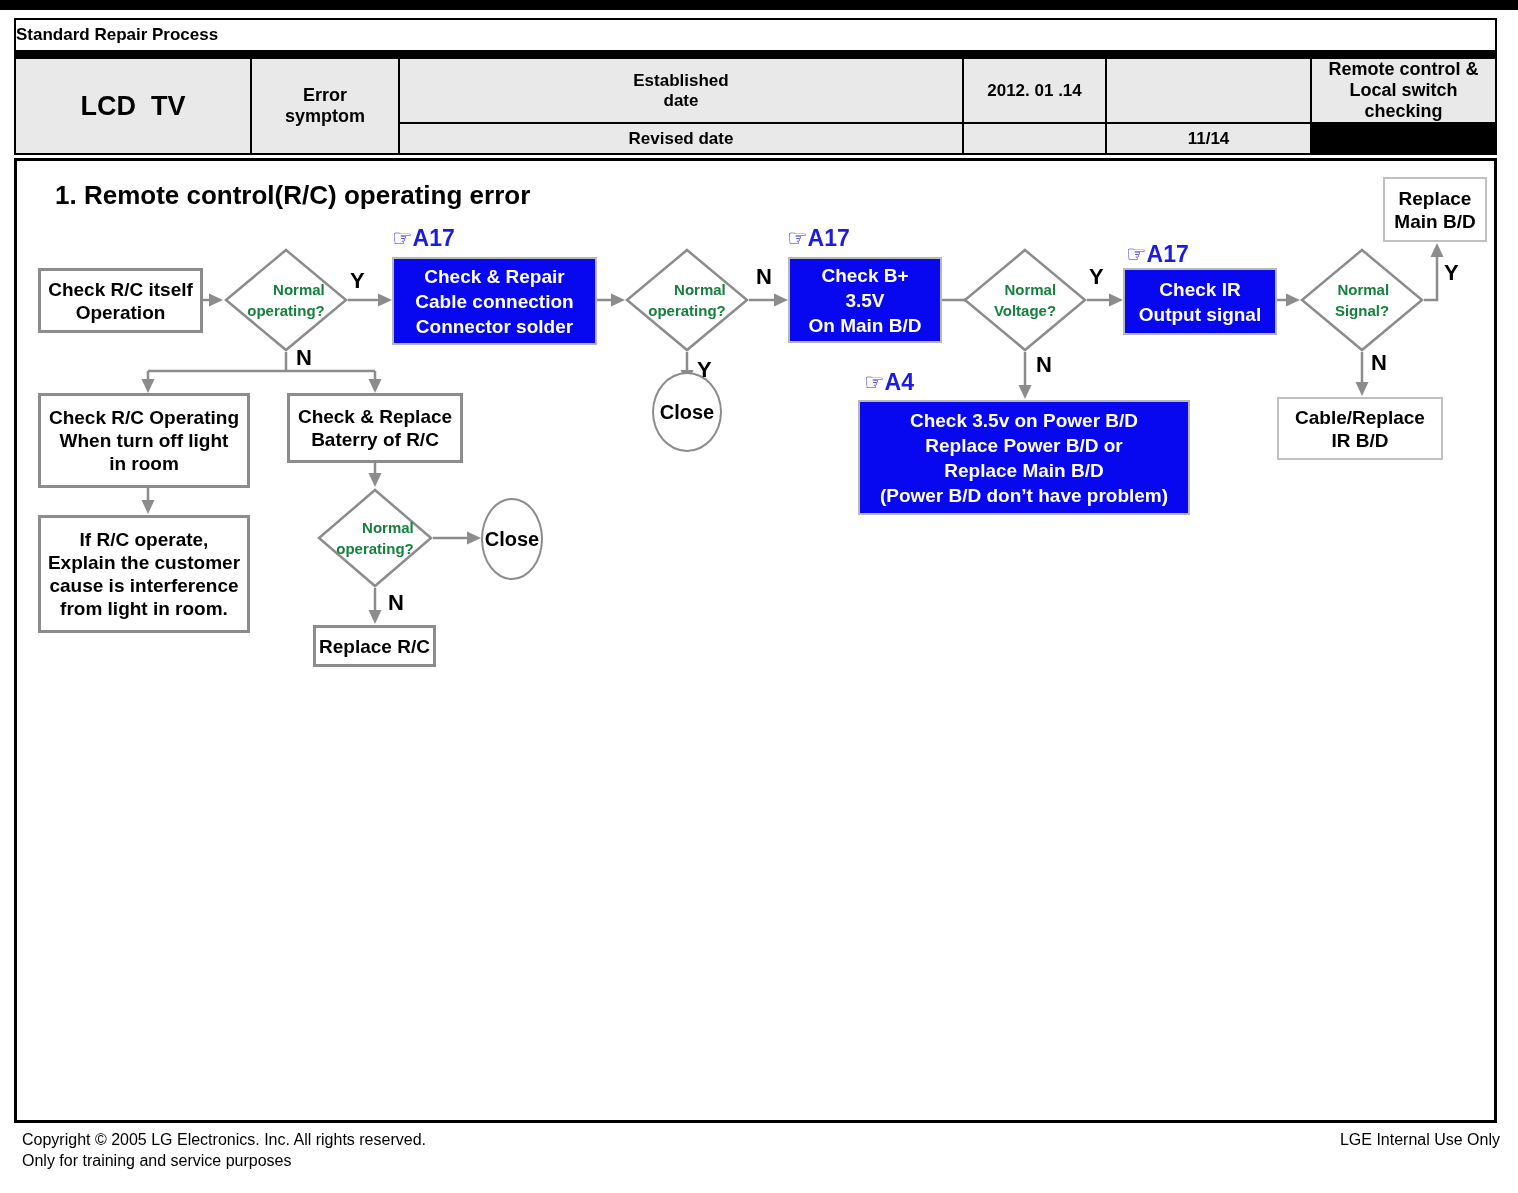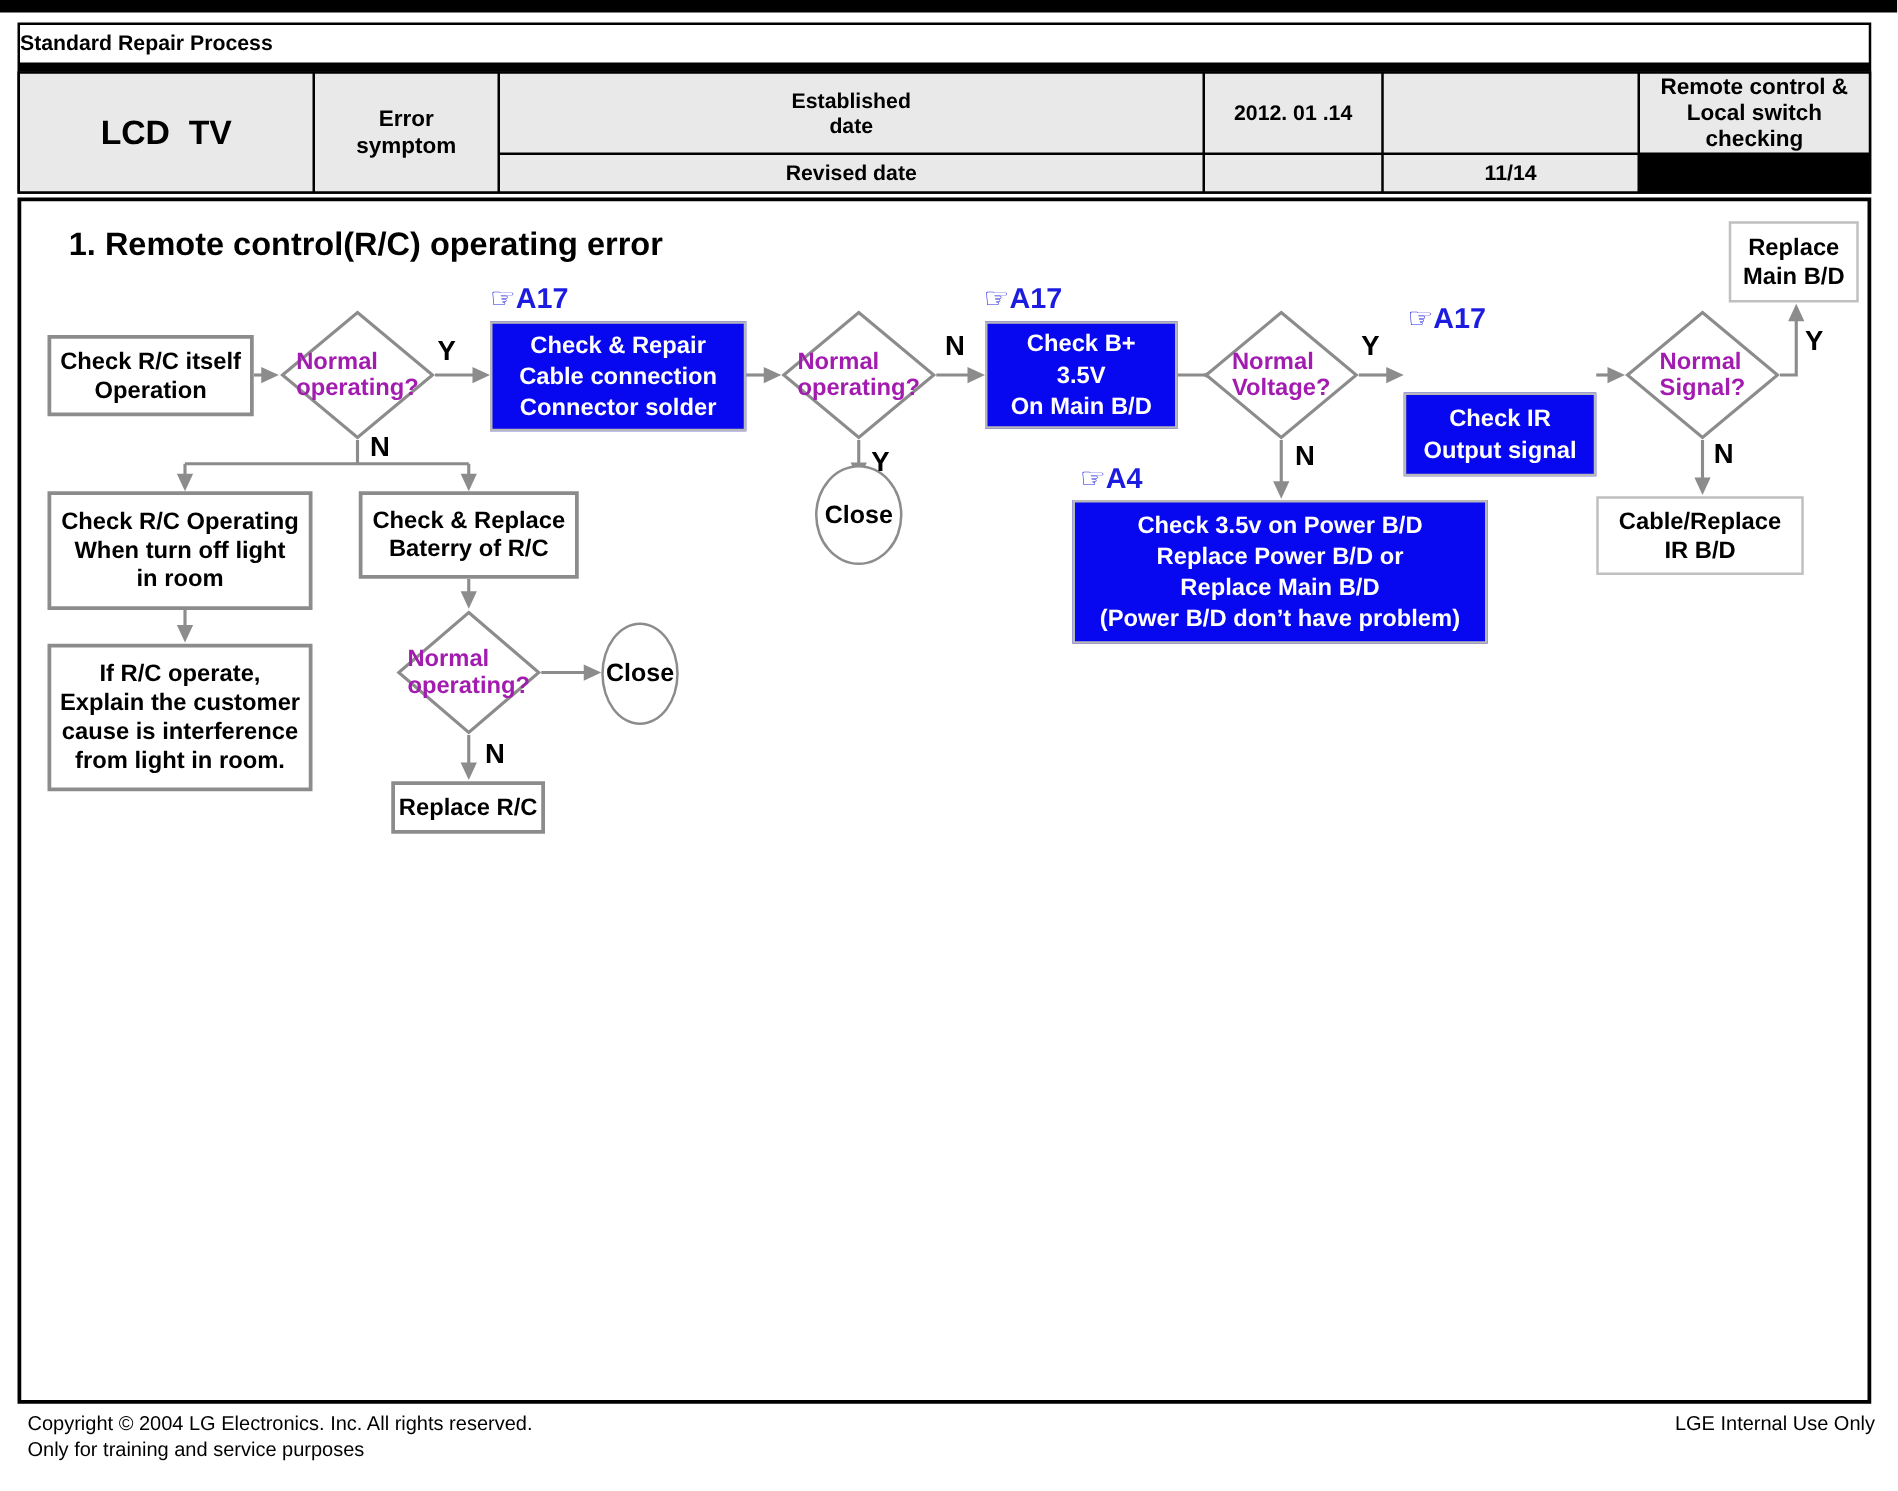--- a/index.html
+++ b/index.html
@@ -35,22 +35,22 @@
 
   .node { display:flex; align-items:center; justify-content:center; text-align:center;
           font-weight:bold; font-size:19px; line-height:23px; color:#000; }
   .wbox { background:#fff; border:3px solid #8c8c8c; }
   .wbox-light { background:#fff; border:2.5px solid #c0c0c0; }
   .bluebox { background:#0808f0; border:2.5px solid #b8b8b8; color:#fff; line-height:25px; }
   .ellipse { background:#fff; border:2.5px solid #8c8c8c; border-radius:50%;
              font-size:20px; }
   .diamond svg { position:absolute; left:0; top:0; width:100%; height:100%; }
   .dlabel { position:absolute; inset:0; display:flex; align-items:center;
-            justify-content:center; text-align:left; font-weight:bold;
-            font-size:19px; line-height:21px; color:#a21caf; }
+            justify-content:center; text-align:right; font-weight:bold;
+            font-size:15px; line-height:21px; color:#15803d; }
   .ref { font-size:23px; font-weight:bold; color:#1c1ce0; }
   .yn { font-size:22px; font-weight:bold; color:#000; }
 
   
   .foot { font-size:16px; color:#000; }
 </style>
 </head>
 <body>
 
 <div class="page">
@@ -149,21 +149,21 @@
 On Main B/D</div>
 
   <div class="abs diamond" style="left:963px;top:248px;width:124px;height:104px;">
     <svg viewBox="0 0 124 104" preserveAspectRatio="none">
         <polygon points="62,2 122,52 62,102 2,52" fill="#fff" stroke="#8c8c8c" stroke-width="2.5"></polygon>
       </svg>
     <div class="dlabel pre">Normal
 Voltage?</div>
   </div>
 
-  <div class="abs node bluebox pre" style="left:1123px;top:268px;width:154px;height:67px;margin-top:46px;">Check IR
+  <div class="abs node bluebox pre" style="left:1123px;top:268px;width:154px;height:67px;">Check IR
 Output signal</div>
 
   <div class="abs diamond" style="left:1300px;top:248px;width:124px;height:104px;">
     <svg viewBox="0 0 124 104" preserveAspectRatio="none">
         <polygon points="62,2 122,52 62,102 2,52" fill="#fff" stroke="#8c8c8c" stroke-width="2.5"></polygon>
       </svg>
     <div class="dlabel pre">Normal
 Signal?</div>
   </div>
 
@@ -207,17 +207,17 @@
   <div class="abs yn" style="left:350px;top:268px;">Y</div>
   <div class="abs yn" style="left:296px;top:345px;">N</div>
   <div class="abs yn" style="left:756px;top:264px;">N</div>
   <div class="abs yn" style="left:697px;top:357px;">Y</div>
   <div class="abs yn" style="left:1089px;top:264px;">Y</div>
   <div class="abs yn" style="left:1036px;top:352px;">N</div>
   <div class="abs yn" style="left:1444px;top:260px;">Y</div>
   <div class="abs yn" style="left:1371px;top:350px;">N</div>
   <div class="abs yn" style="left:388px;top:590px;">N</div>
 
-  <div class="abs foot" style="left:22px;top:1131px;">Copyright © 2004 LG Electronics. Inc. All rights reserved.</div>
+  <div class="abs foot" style="left:22px;top:1131px;">Copyright © 2005 LG Electronics. Inc. All rights reserved.</div>
   <div class="abs foot" style="left:22px;top:1152px;">Only for training and service purposes</div>
   <div class="abs foot" style="right:18px;top:1131px;">LGE Internal Use Only</div>
 
 </div>
 
 </body></html>

